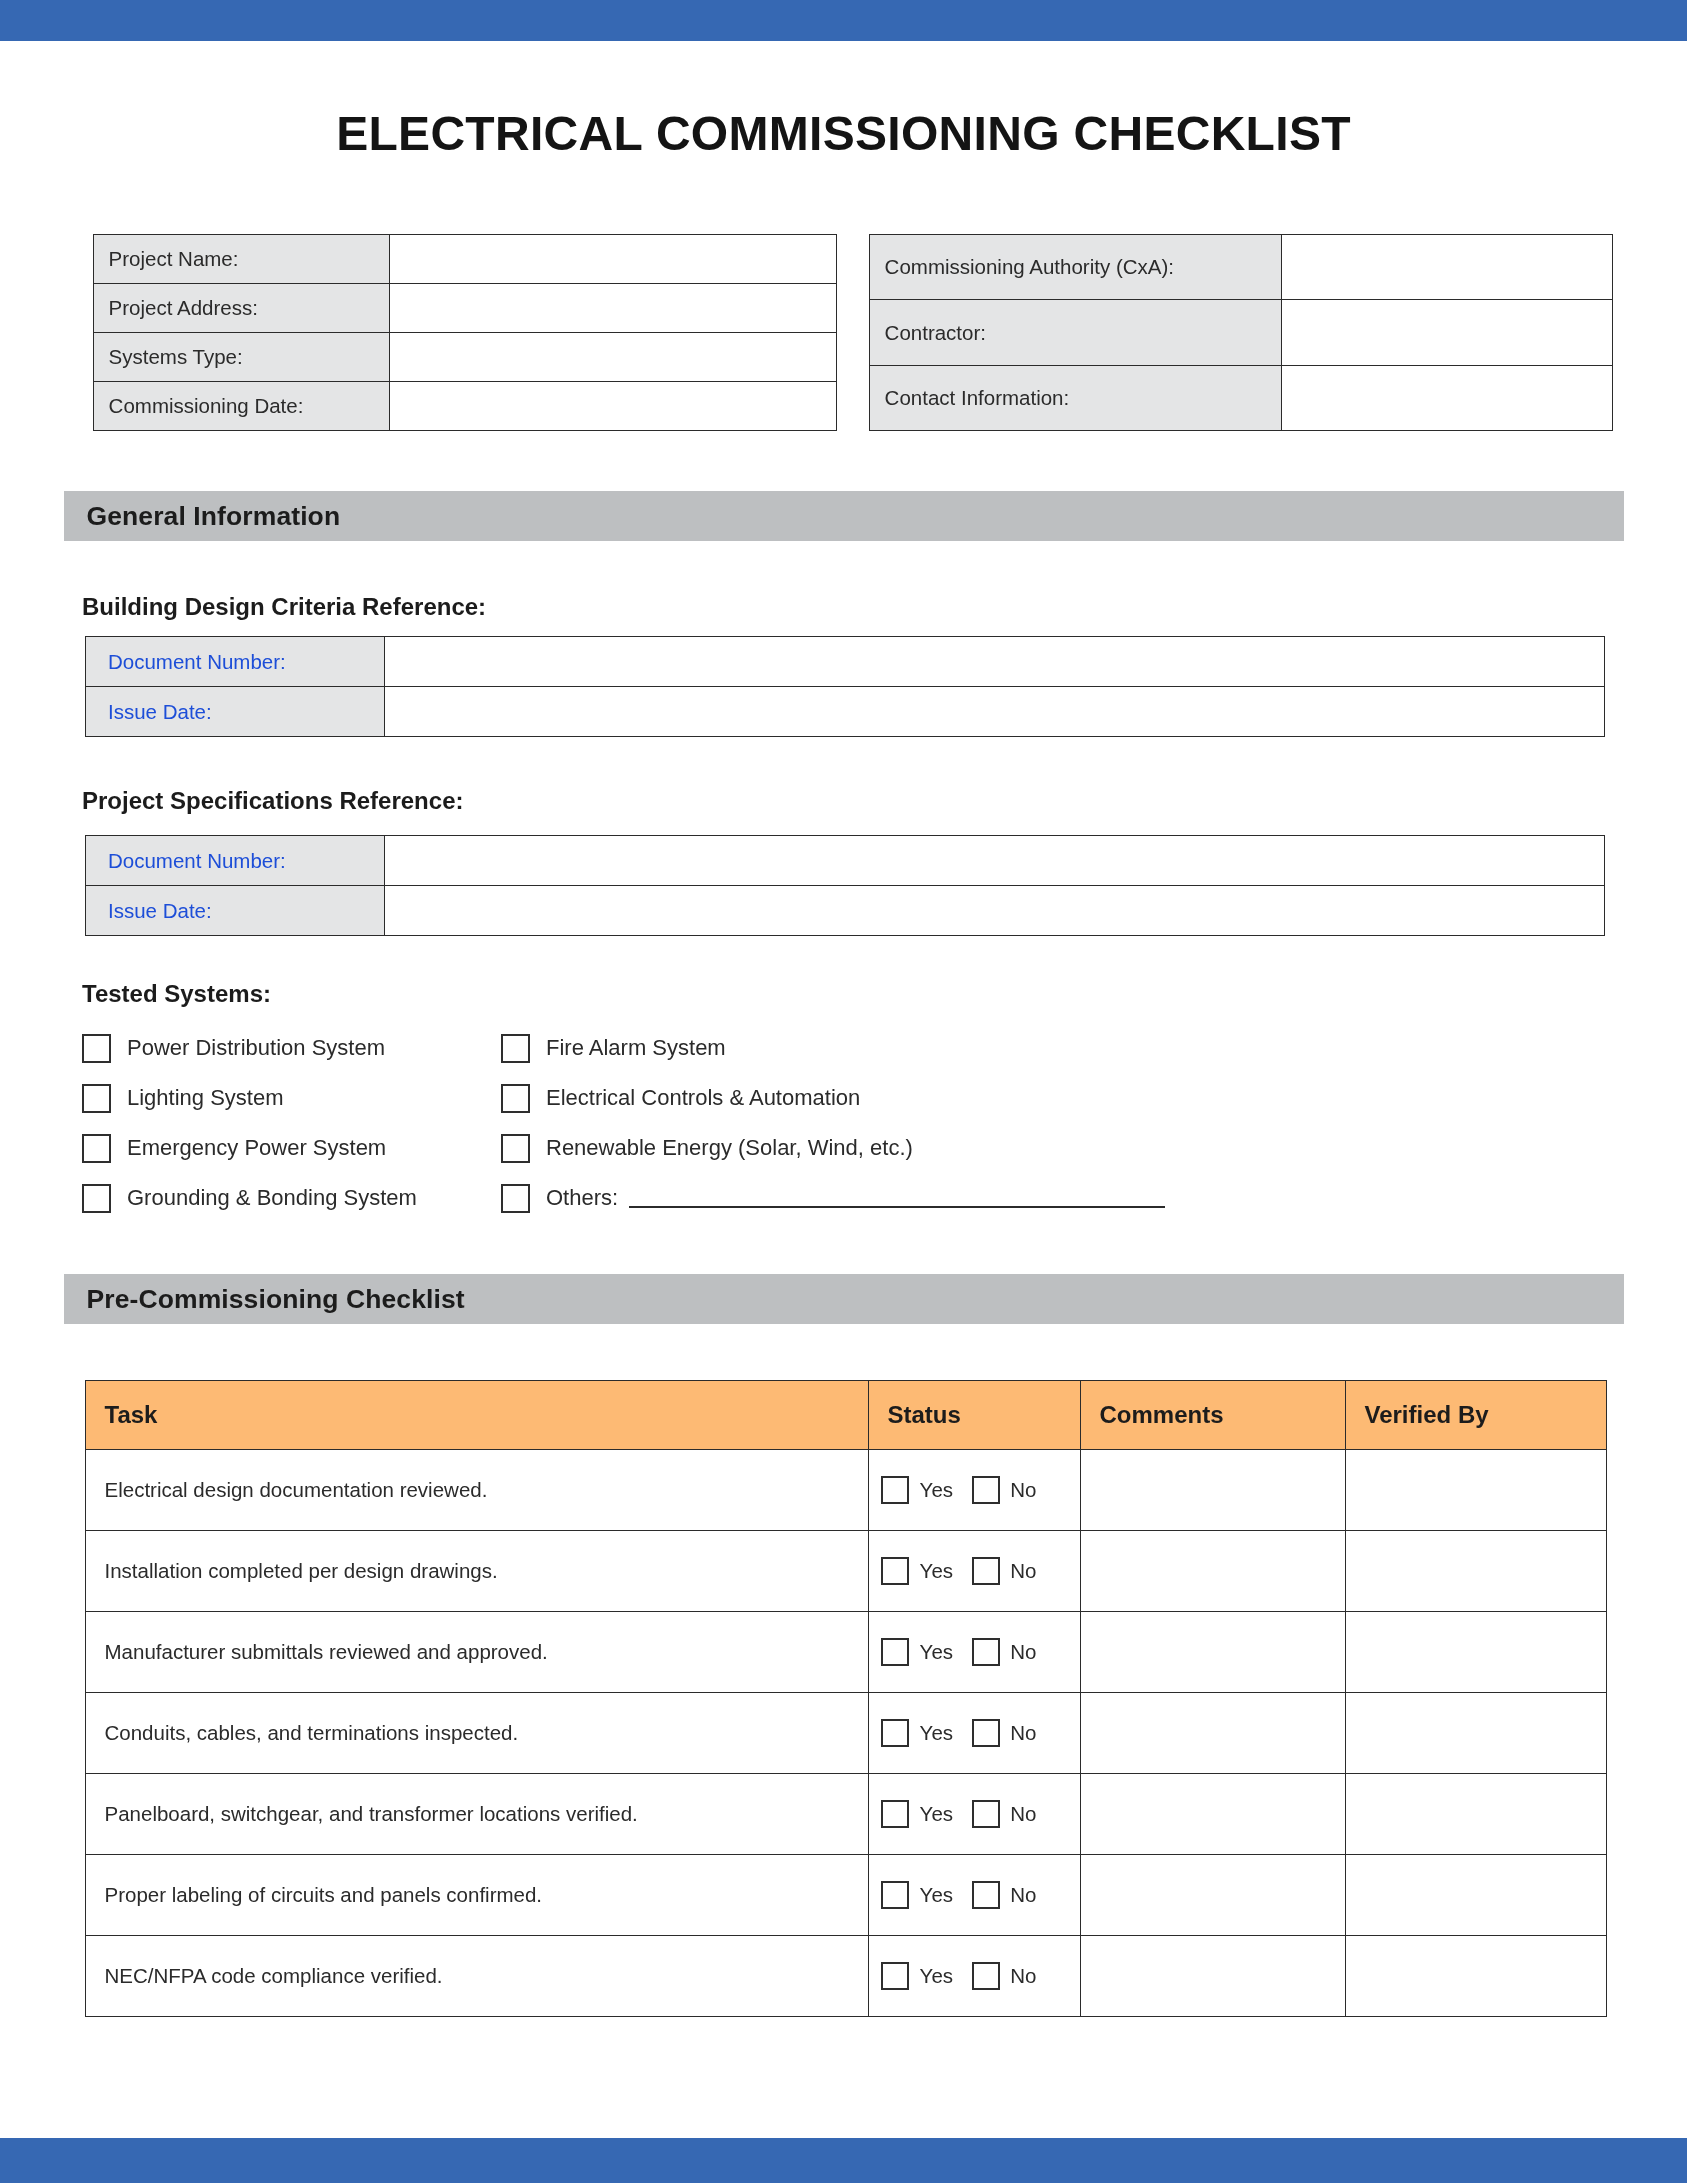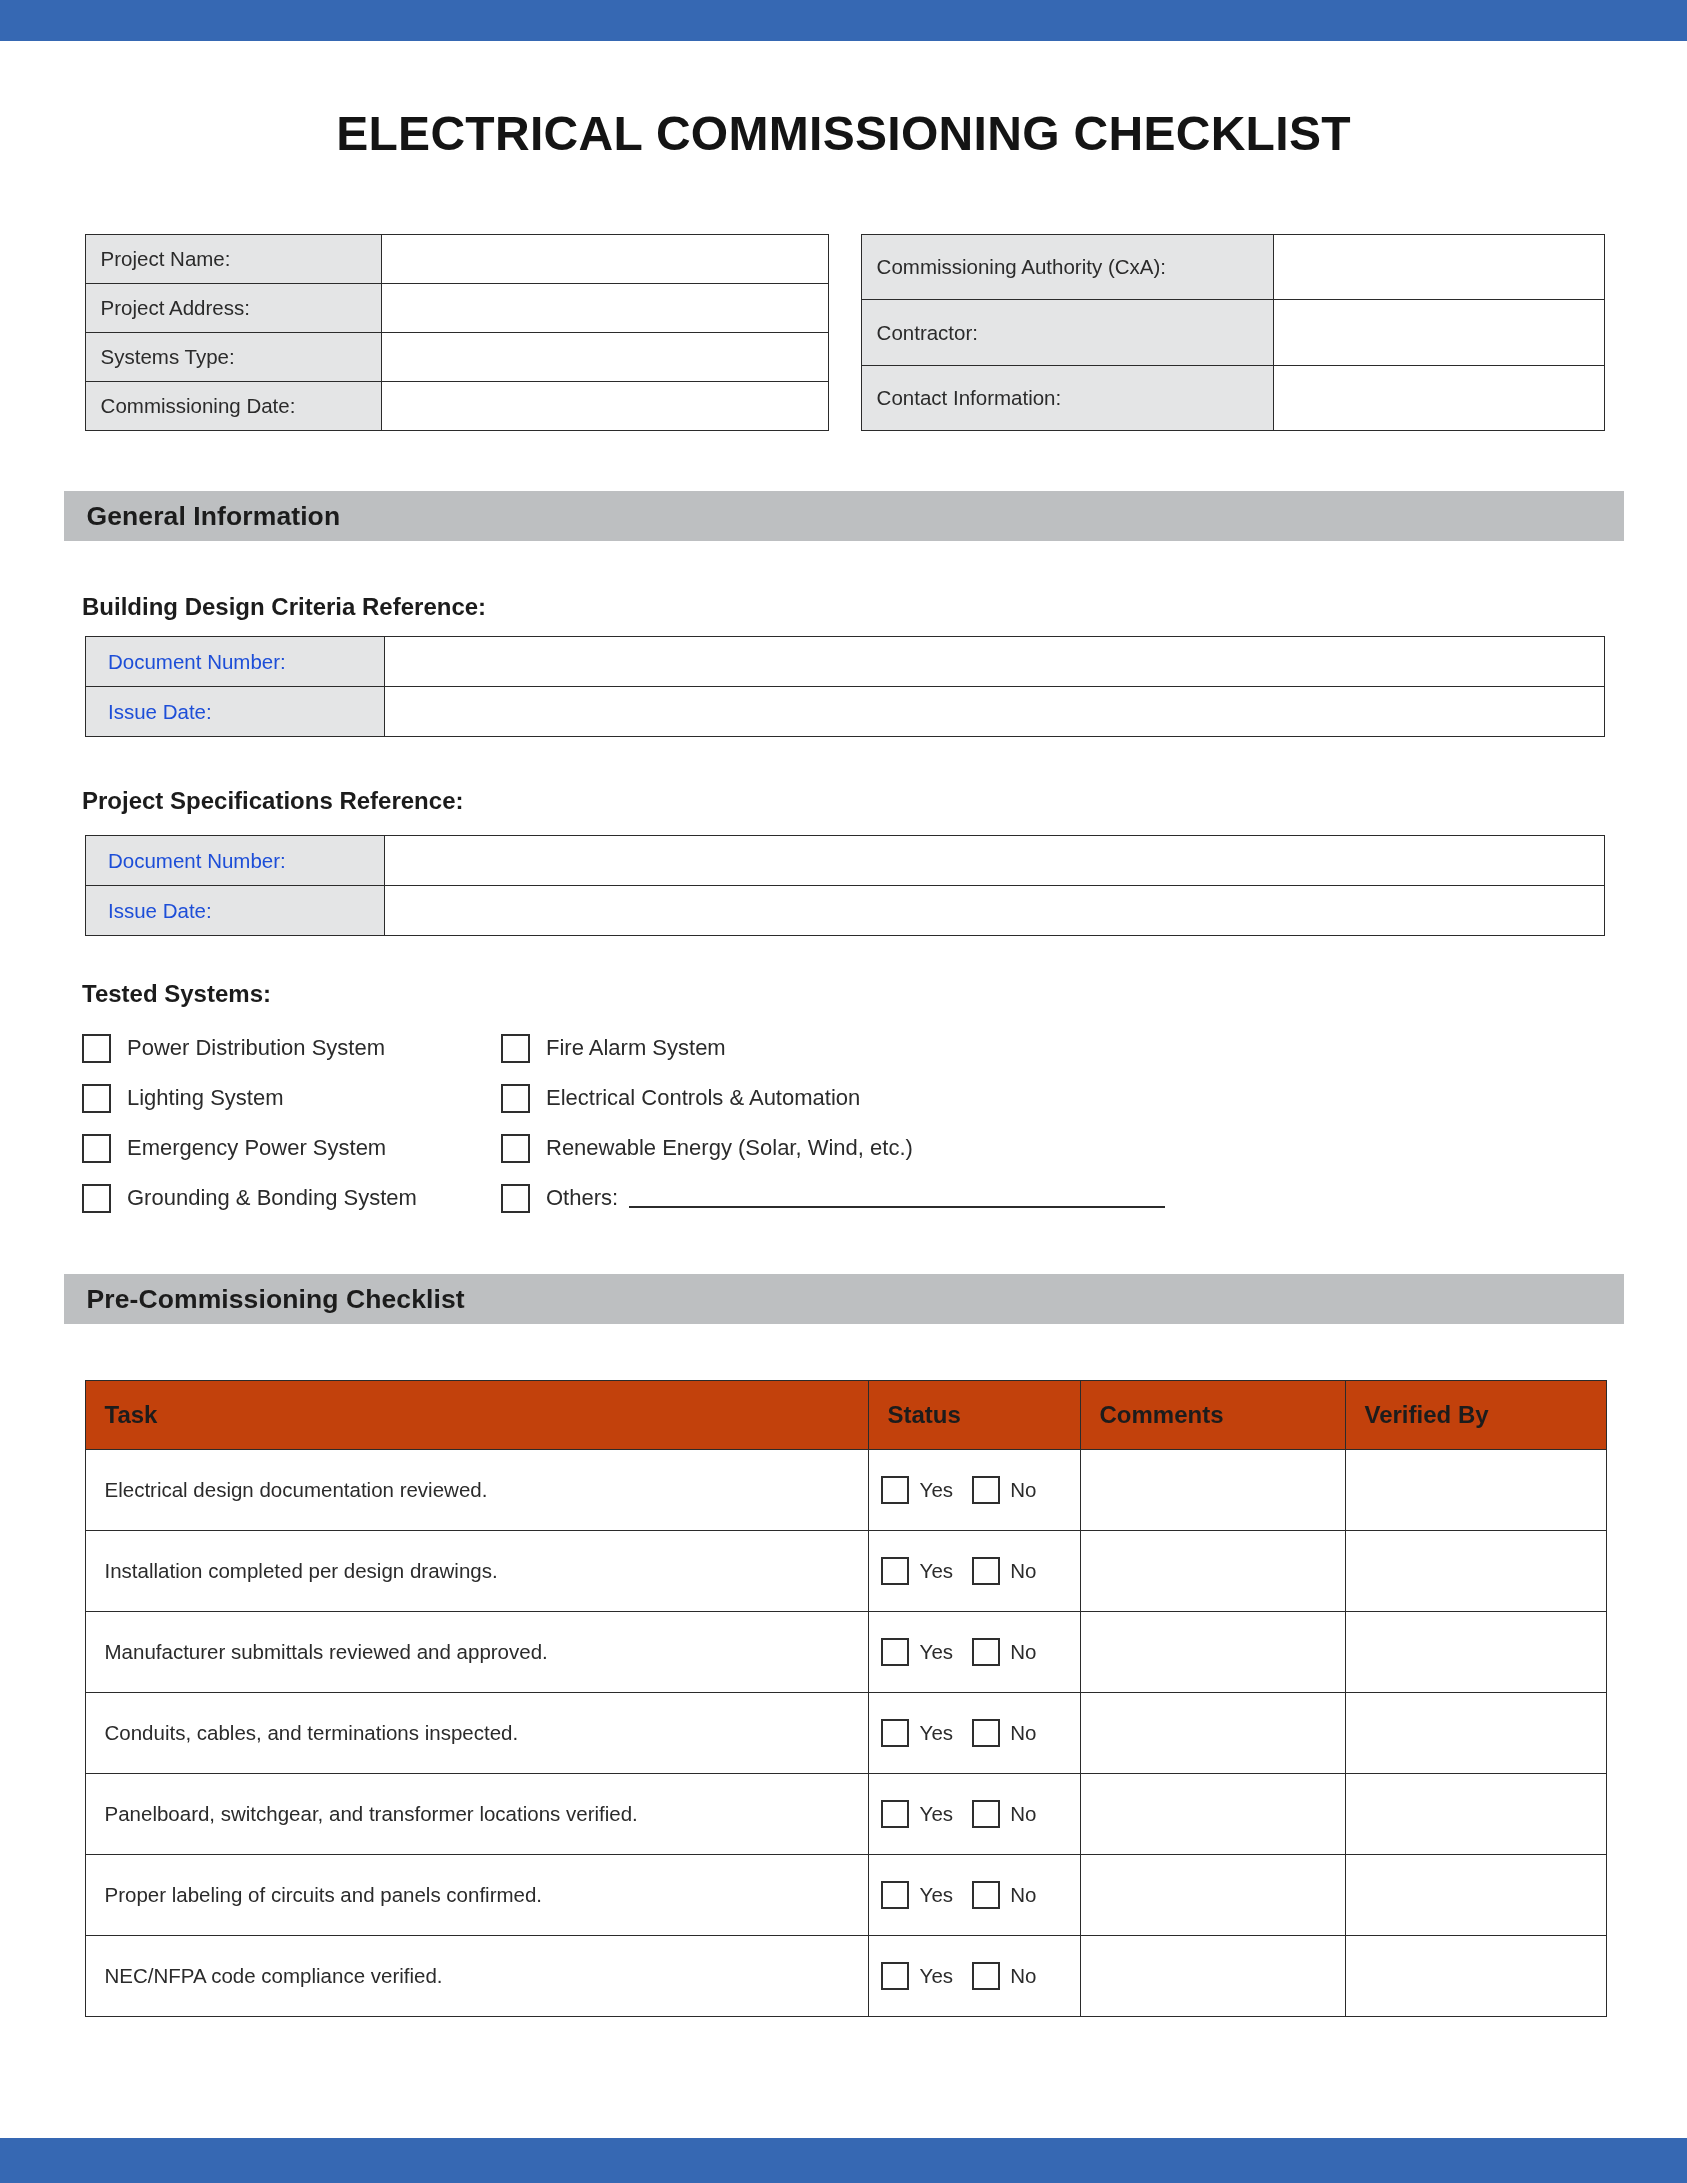--- a/index.html
+++ b/index.html
@@ -45,21 +45,21 @@
     text-align: center;
     font-size: 48px;
     font-weight: 700;
     letter-spacing: 0.3px;
     color: #141414;
   }
 
   
   .info-wrap {
     position: absolute;
-    left: 85px;
+    left: 93px;
     top: 234px;
     width: 1520px;
     display: flex;
     justify-content: space-between;
     border-radius: 23px;
   }
   .info-table {
     width: 744px;
     border-collapse: collapse;
     table-layout: fixed;
@@ -183,21 +183,21 @@
     width: 1520px;
     border-collapse: collapse;
     table-layout: fixed;
   }
   .task-table col.c-task  { width: 783px; }
   .task-table col.c-stat  { width: 212px; }
   .task-table col.c-comm  { width: 265px; }
   .task-table col.c-ver   { width: 261px; }
 
   .task-table th {
-    background: #c2410c;
+    background: #fdba74;
     border: 1.3px solid #2b2b2b;
     height: 69px;
     font-size: 24px;
     font-weight: 700;
     color: #1c1c1c;
     text-align: left;
     padding: 0 18.5px;
     vertical-align: middle;
   }
   .task-table td {

